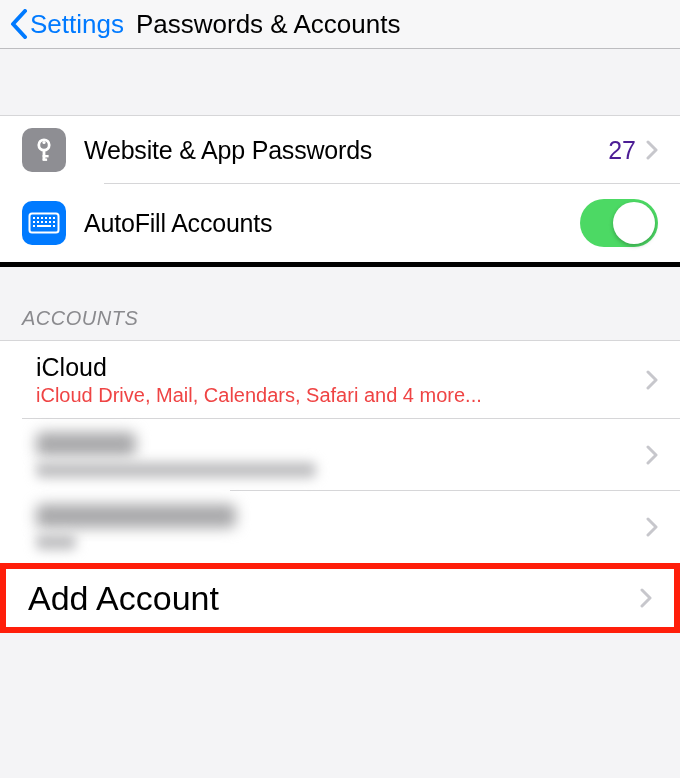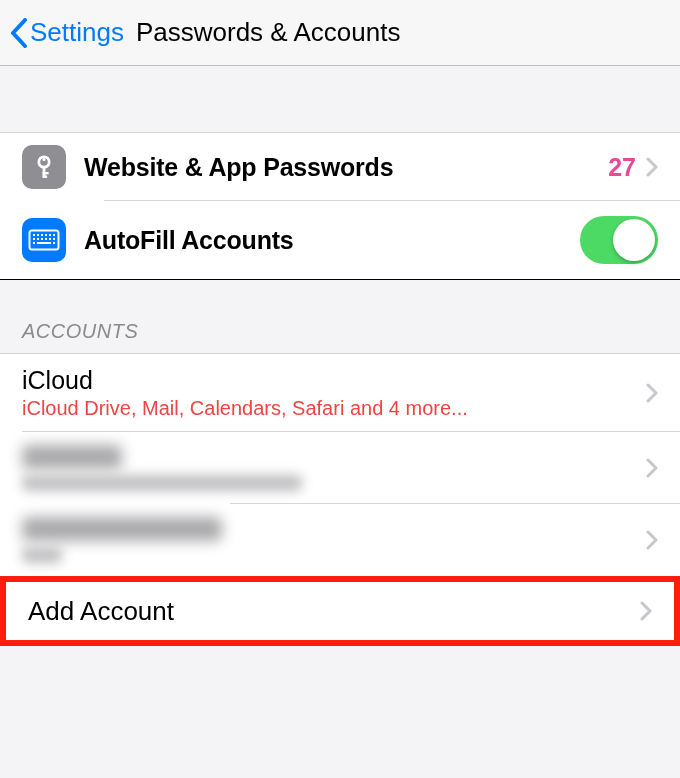--- a/index.html
+++ b/index.html
@@ -9,21 +9,21 @@
       font-family: -apple-system, BlinkMacSystemFont, "Segoe UI", Helvetica, Arial, sans-serif;
       -webkit-font-smoothing: antialiased;
     }
     body {
       width: 680px;
       height: 778px;
       background: #f4f4f6;
       overflow: hidden;
     }
     .navbar {
-      height: 66px;
+      height: 49px;
       background: #f7f7f8;
       border-bottom: 1px solid #bdbdc0;
       display: flex;
       align-items: center;
       padding: 0 10px;
       position: relative;
     }
     .back-btn {
       display: flex;
       align-items: center;
@@ -41,22 +41,21 @@
       font-weight: 400;
       color: #000;
       margin-left: 12px;
     }
     .spacer {
       height: 66px;
     }
     .group {
       background: #fff;
       border-top: 1px solid #d6d6d8;
-      border-bottom: 1px solid #000000;
-      font-weight: bold;
+      border-bottom: 5px solid #000000;
     }
     .row {
       display: flex;
       align-items: center;
       min-height: 68px;
       padding: 0 22px;
       position: relative;
     }
     .row-sep {
       position: absolute;
@@ -83,21 +82,21 @@
       background: #007aff;
     }
     .row-label {
       font-size: 25px;
       color: #000;
       flex: 1;
       letter-spacing: -0.2px;
     }
     .row-value {
       font-size: 25px;
-      color: #ec4899;
+      color: #4c1d95;
       margin-right: 10px;
     }
     .chevron {
       width: 12px;
       height: 20px;
       flex-shrink: 0;
     }
     .toggle {
       width: 78px;
       height: 48px;
@@ -128,20 +127,21 @@
       align-items: center;
       padding: 12px 22px 12px 22px;
       min-height: 72px;
       position: relative;
     }
     .account-text {
       flex: 1;
       display: flex;
       flex-direction: column;
       justify-content: center;
+      margin-left: 14px;
     }
     .account-title {
       font-size: 25px;
       color: #000;
       margin-bottom: 2px;
     }
     .account-sub {
       font-size: 20px;
       color: #ef4444;
     }
@@ -179,21 +179,21 @@
     }
     .add-row {
       display: flex;
       align-items: center;
       padding: 0 22px;
       height: 70px;
       border: 6px solid #ff1e0a;
       position: relative;
     }
     .add-label {
-      font-size: 26px;
+      font-size: 34px;
       color: #000;
       flex: 1;
     }
     .group2 {
       background: #fff;
       border-top: 1px solid #d6d6d8;
     }
   </style>
 </head>
 <body>

